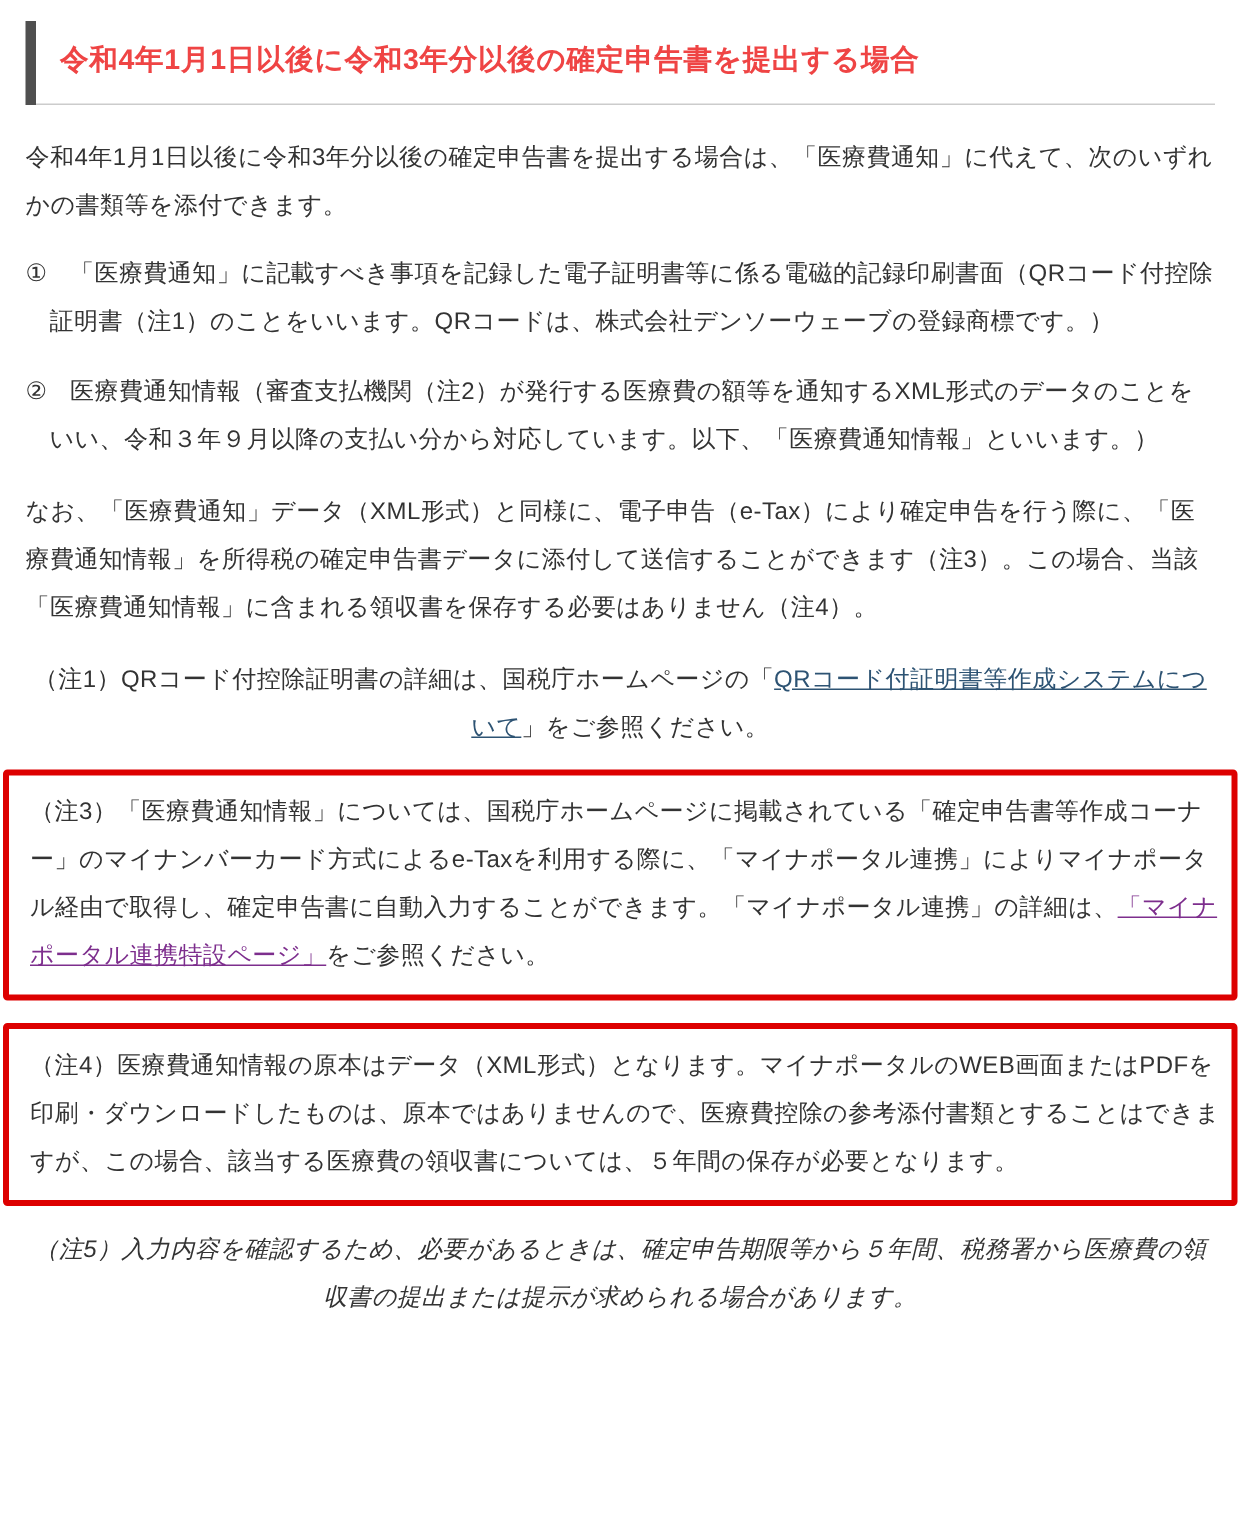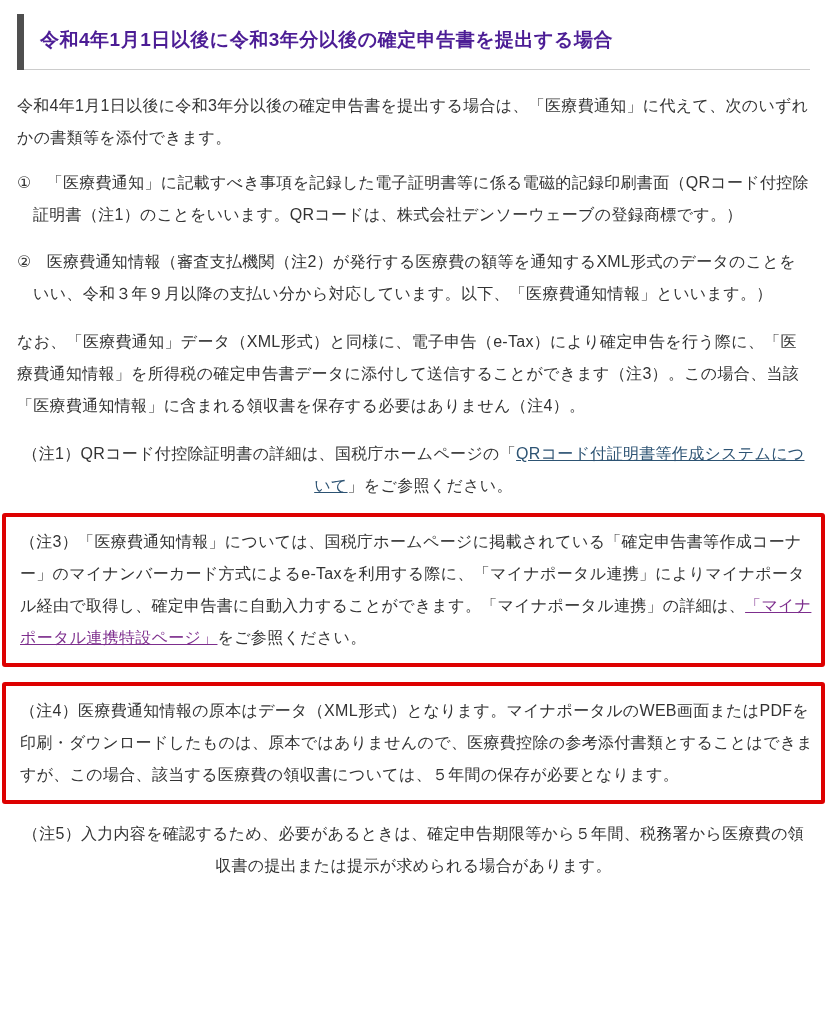--- a/index.html
+++ b/index.html
@@ -25,21 +25,21 @@
     margin-bottom: 20px;
   }
   .heading-inner {
     border-bottom: 1px solid #cccccc;
     padding: 13px 0 16px 16px;
     margin-right: 0;
   }
   .heading-title {
     font-size: 19px;
     font-weight: bold;
-    color: #4c1d95;
+    color: #ef4444;
     letter-spacing: 0.5px;
   }
 
   
   p.para {
     margin: 16px 0 13px 0;
     line-height: 2.0;
     letter-spacing: 0.3px;
   }
   .item {
@@ -82,20 +82,21 @@
     margin: 10px -15px 8px -15px;
     padding: 9px 0 9px 14px;
     line-height: 2.0;
     letter-spacing: 0.3px;
   }
   .highlight-box + .highlight-box {
     margin-top: 15px;
   }
   .after-boxes {
     margin-top: 14px;
+    font-style: italic;
   }
 </style>
 </head>
 <body>
 
 <div class="content">
 
   <div class="heading-block">
     <div class="heading-inner">
       <span class="heading-title">令和4年1月1日以後に令和3年分以後の確定申告書を提出する場合</span>

